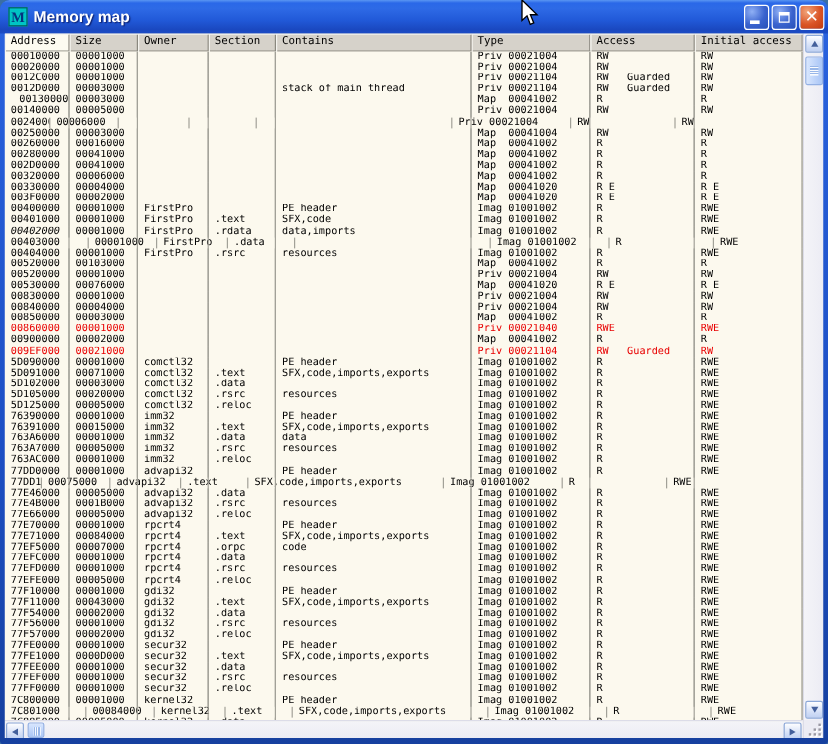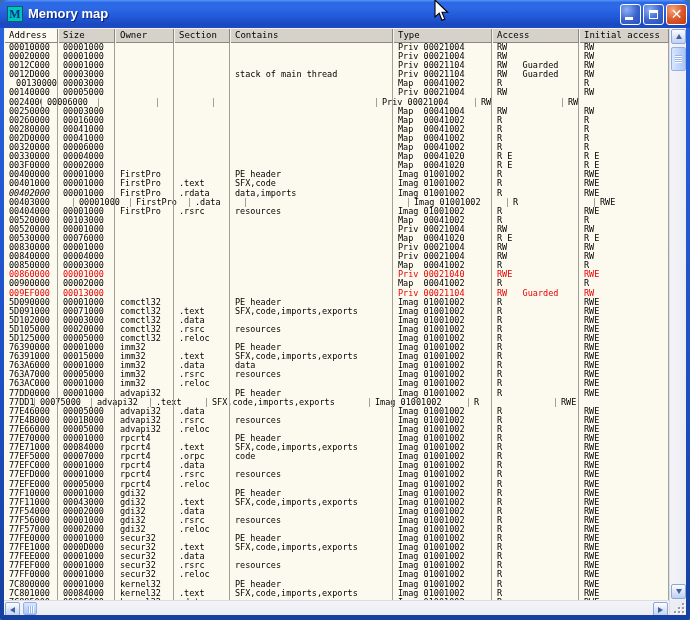--- a/index.html
+++ b/index.html
@@ -420,21 +420,21 @@
             <div class="cell" style="width: 57px;">00002000</div>
             <div class="cell" style="width: 59px;"></div>
             <div class="cell" style="width: 56px;"></div>
             <div class="cell" style="width: 163px;"></div>
             <div class="cell" style="width: 99px;">Map  00041002</div>
             <div class="cell" style="width: 87px;">R</div>
             <div class="cell" style="flex: 1 1 0%;">R</div>
           </div>
           <div class="row red">
             <div class="cell" style="width: 54px;">009EF000</div>
-            <div class="cell" style="width: 57px;">00013000</div>
+            <div class="cell" style="width: 57px;">00021000</div>
             <div class="cell" style="width: 59px;"></div>
             <div class="cell" style="width: 56px;"></div>
             <div class="cell" style="width: 163px;"></div>
             <div class="cell" style="width: 99px;">Priv 00021104</div>
             <div class="cell" style="width: 87px;">RW   Guarded</div>
             <div class="cell" style="flex: 1 1 0%;">RW</div>
           </div>
           <div class="row">
             <div class="cell" style="width: 54px;">5D090000</div>
             <div class="cell" style="width: 57px;">00001000</div>
@@ -749,21 +749,21 @@
             <div class="cell" style="width: 54px;">7C800000</div>
             <div class="cell" style="width: 57px;">00001000</div>
             <div class="cell" style="width: 59px;">kernel32</div>
             <div class="cell" style="width: 56px;"></div>
             <div class="cell" style="width: 163px;">PE header</div>
             <div class="cell" style="width: 99px;">Imag 01001002</div>
             <div class="cell" style="width: 87px;">R</div>
             <div class="cell" style="flex: 1 1 0%;">RWE</div>
           </div>
           <div class="row">
-            <div class="cell" style="width: 54px;">7C801000</div>
+            <div class="cell" style="width: 68px;">7C801000</div>
             <div class="cell" style="width: 57px;">00084000</div>
             <div class="cell" style="width: 59px;">kernel32</div>
             <div class="cell" style="width: 56px;">.text</div>
             <div class="cell" style="width: 163px;">SFX,code,imports,exports</div>
             <div class="cell" style="width: 99px;">Imag 01001002</div>
             <div class="cell" style="width: 87px;">R</div>
             <div class="cell" style="flex: 1 1 0%;">RWE</div>
           </div>
           <div class="row">
             <div class="cell" style="width: 54px;">7C885000</div>

